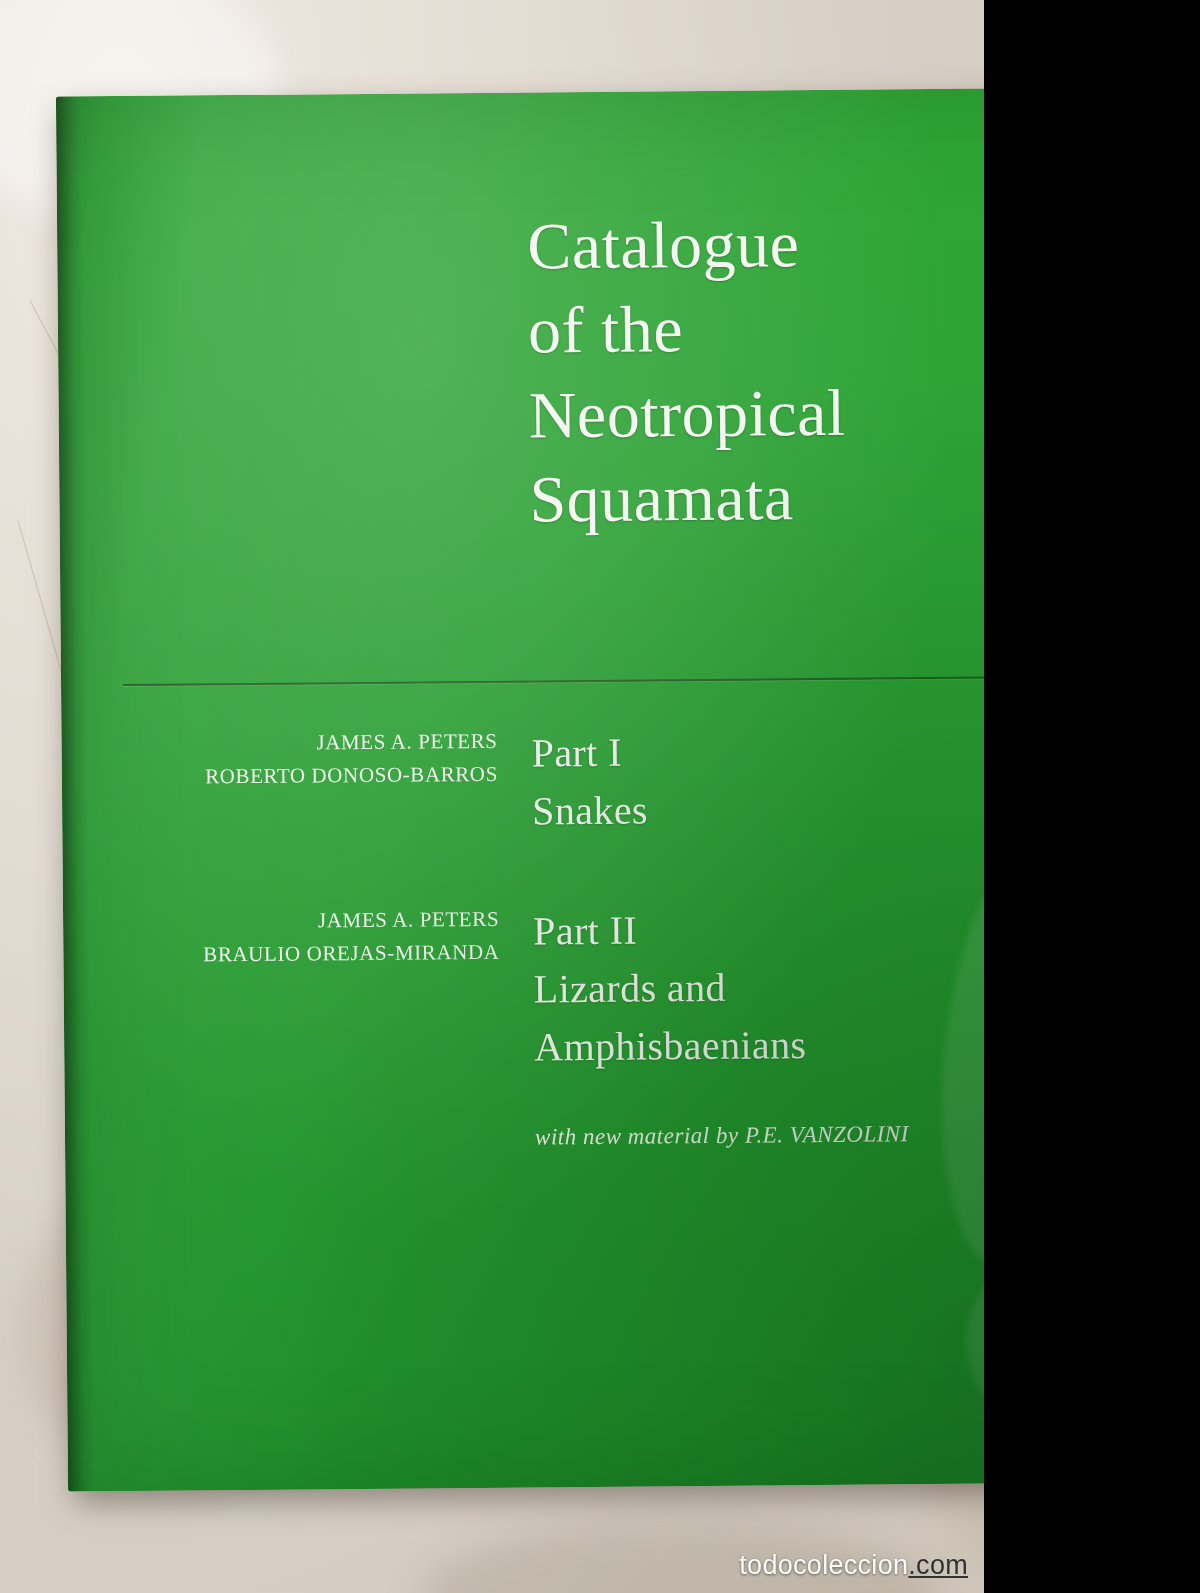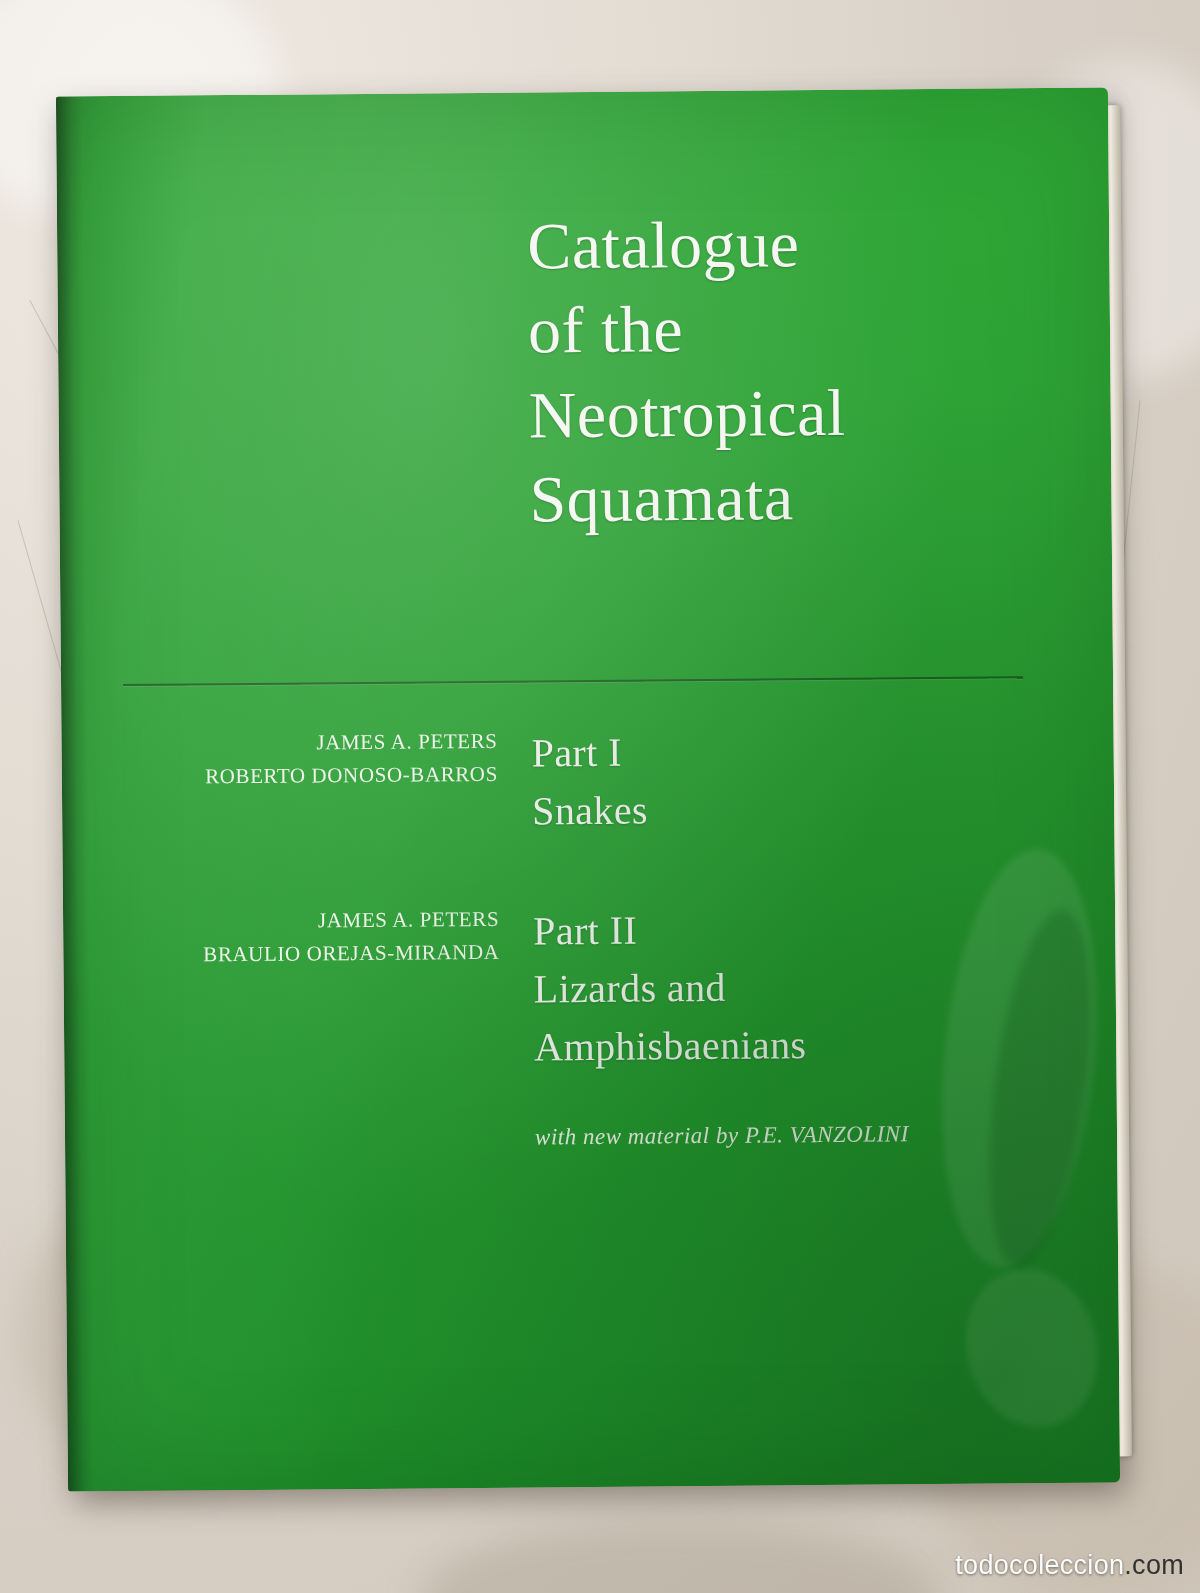--- a/index.html
+++ b/index.html
@@ -10,21 +10,21 @@
   body {
     width: 1200px;
     height: 1593px;
     overflow: hidden;
     font-family: "Liberation Serif", serif;
   }
 
   
   .photo {
     position: relative;
-    width: 1200px;
+    width: 984px;
     height: 1593px;
     background:
       radial-gradient(ellipse at 12% 8%, #efe9e2 0%, #e3dcd3 35%, #d8d0c6 60%, #cfc6ba 100%);
     overflow: hidden;
   }
   
   .surface-blotch {
     position: absolute;
     border-radius: 50%;
     filter: blur(18px);
@@ -186,21 +186,21 @@
     bottom: 12px;
     display: flex;
     align-items: baseline;
     font-family: "Liberation Sans", sans-serif;
     font-size: 27px;
     letter-spacing: .3px;
     color: #ffffff;
     text-shadow: 0 1px 3px rgba(0,0,0,.55);
     opacity: .95;
   }
-  .wm-dark { color: #2b2b2b; text-shadow: none; }
+  .wm-dark { color: #2b2b2b; text-shadow: none; text-decoration: underline; }
 </style>
 </head>
 <body>
 
 <div class="photo">
 
   <div class="surface-blotch b1"></div>
   <div class="surface-blotch b2"></div>
   <div class="surface-blotch b3"></div>
   <div class="surface-blotch b4"></div>

